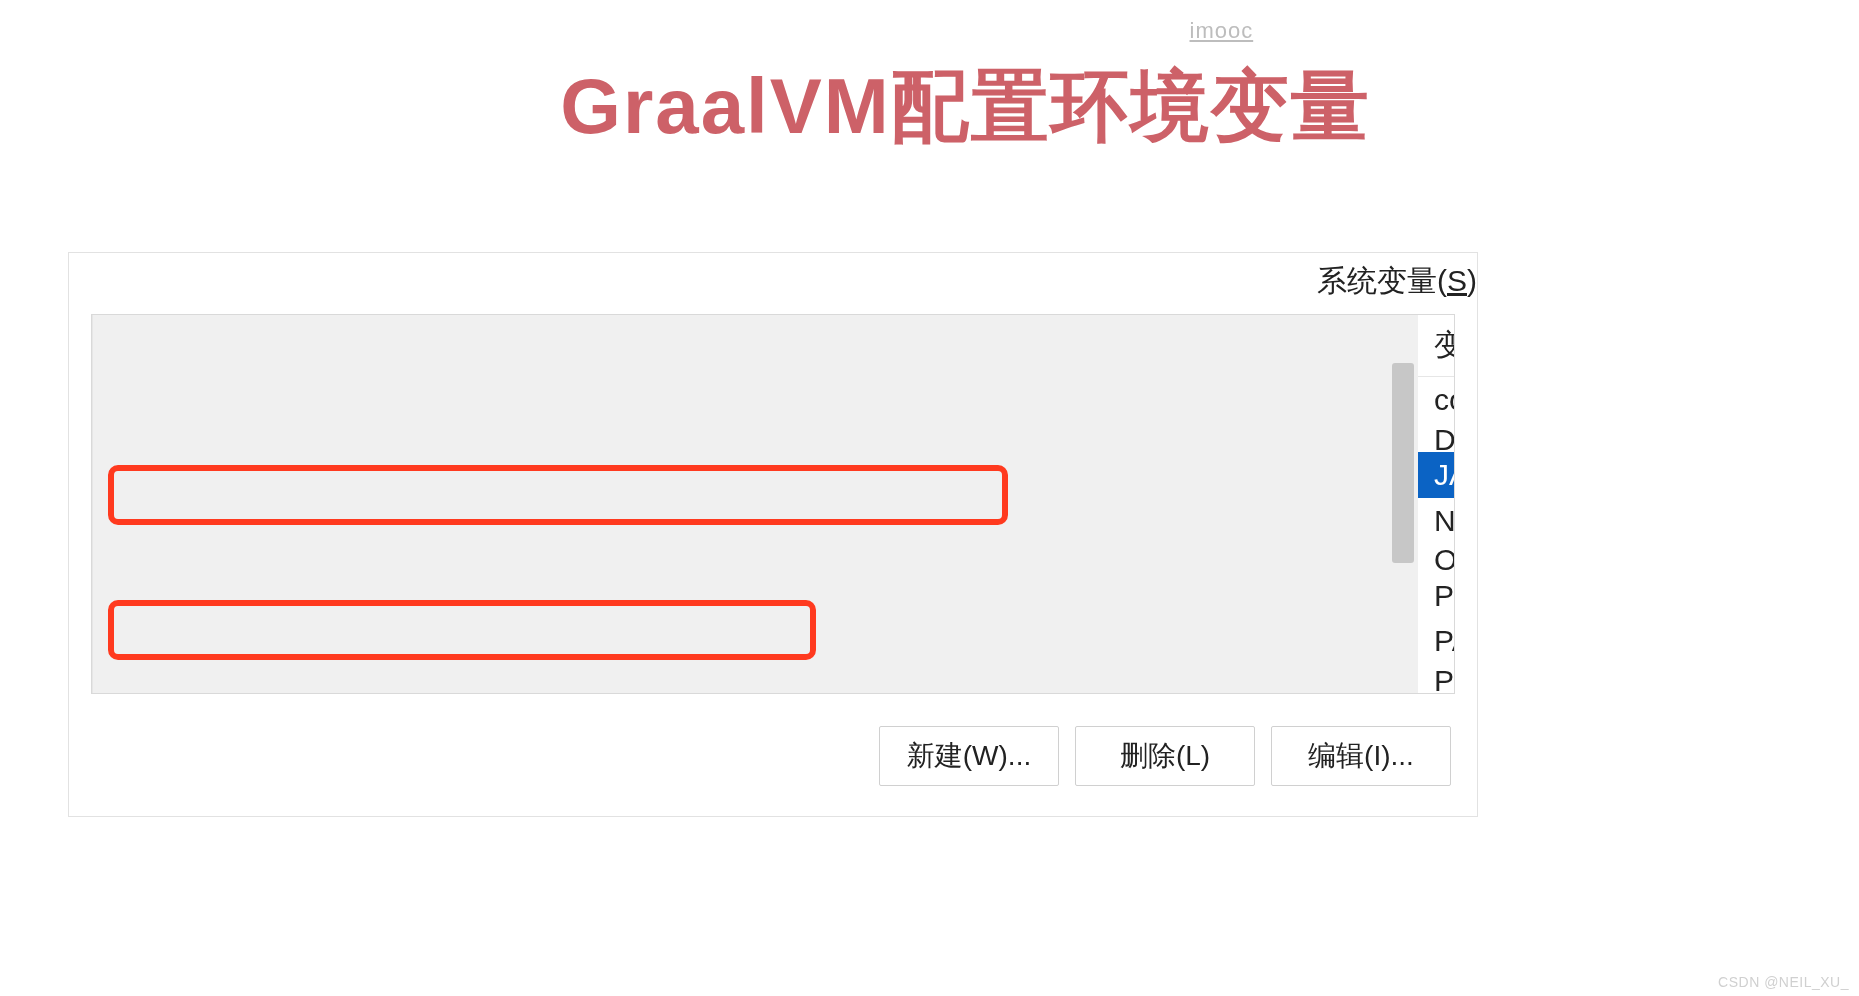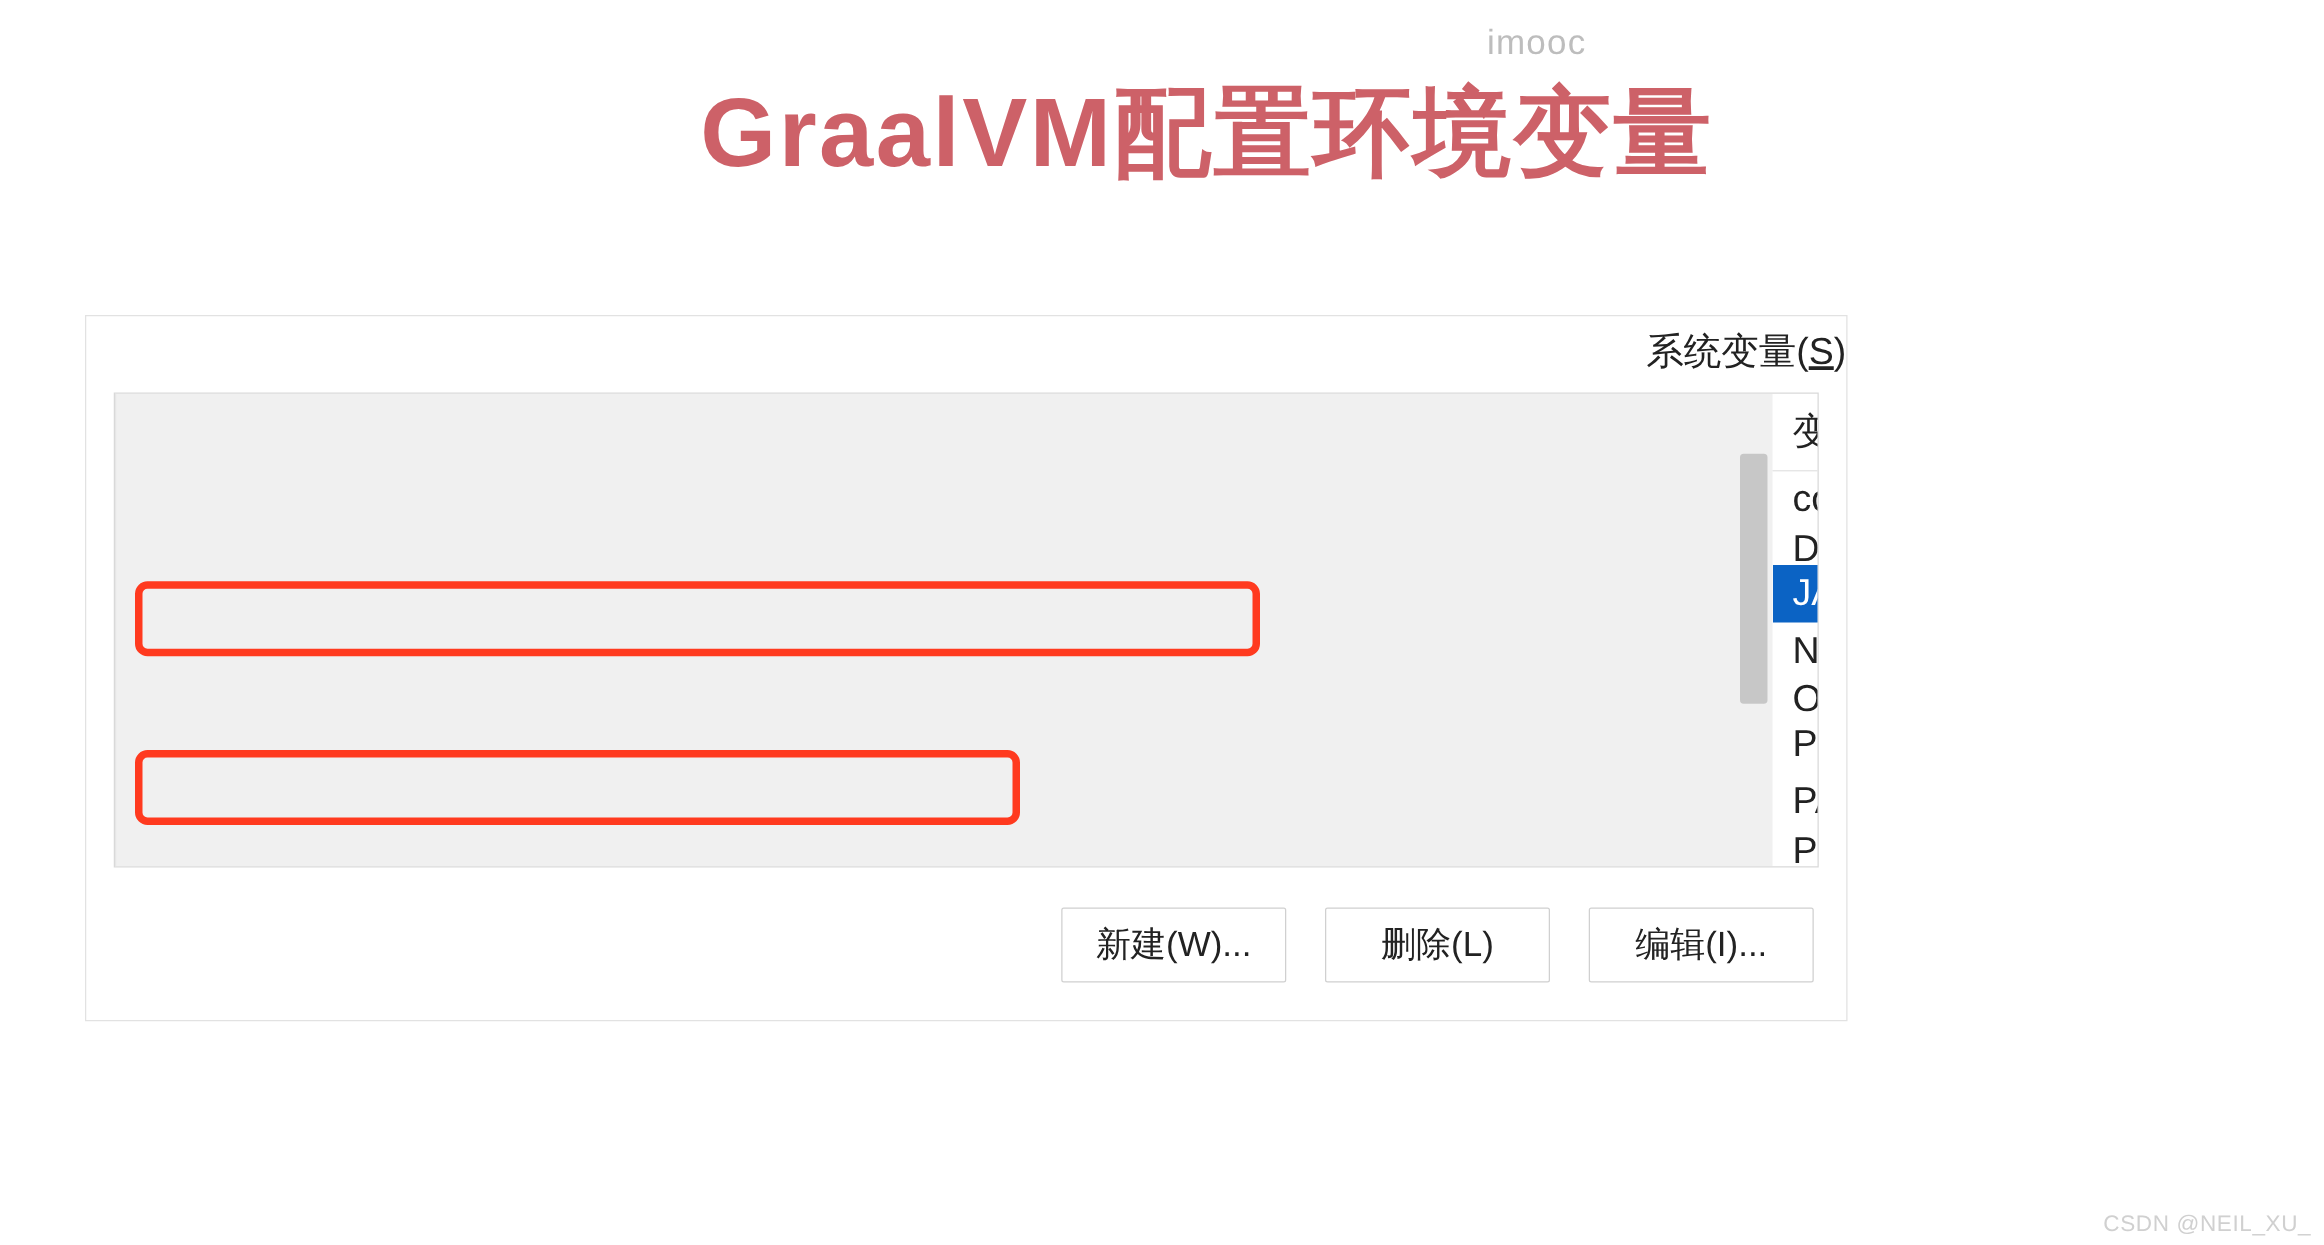--- a/index.html
+++ b/index.html
@@ -11,22 +11,23 @@
     font-family: "Microsoft YaHei", "Segoe UI", Arial, sans-serif;
     overflow: hidden;
     position: relative;
   }
   .watermark-top {
     position: absolute;
     top: 18px;
     left: 50%;
     transform: translateX(260px);
     color: #bdbdbd;
-    font-size: 28px;
+    font-size: 22px;
     letter-spacing: 1px;
+    text-decoration: underline;
   }
   .page-title {
     position: absolute;
     top: 55px;
     left: 0;
     width: 100%;
     text-align: center;
     font-size: 78px;
     font-weight: 800;
     color: #cd6168;
@@ -110,41 +111,41 @@
     border: 6px solid #ff3a1f;
     border-radius: 10px;
     box-sizing: border-box;
     pointer-events: none;
   }
   .hl1 { top: 150px; left: 16px; width: 900px; height: 60px; }
   .hl2 { top: 285px; left: 16px; width: 708px; height: 60px; }
   .buttons {
     display: flex;
     justify-content: flex-end;
-    gap: 31px;
+    gap: 16px;
     margin: 32px 26px 0 0;
   }
   .btn {
     min-width: 178px;
     height: 58px;
     border: 1px solid #d0d0d0;
     background: #ffffff;
     font-size: 28px;
     color: #222;
     display: flex;
     align-items: center;
     justify-content: center;
     cursor: pointer;
     border-radius: 2px;
   }
   .watermark-bottom {
     position: absolute;
     right: 10px;
     bottom: 6px;
-    font-size: 18px;
+    font-size: 14px;
     color: #d0d0d0;
     letter-spacing: 0.5px;
   }
 </style>
 </head>
 <body>
 
 <div class="watermark-top">imooc</div>
 
 <div class="page-title">GraalVM配置环境变量</div>

